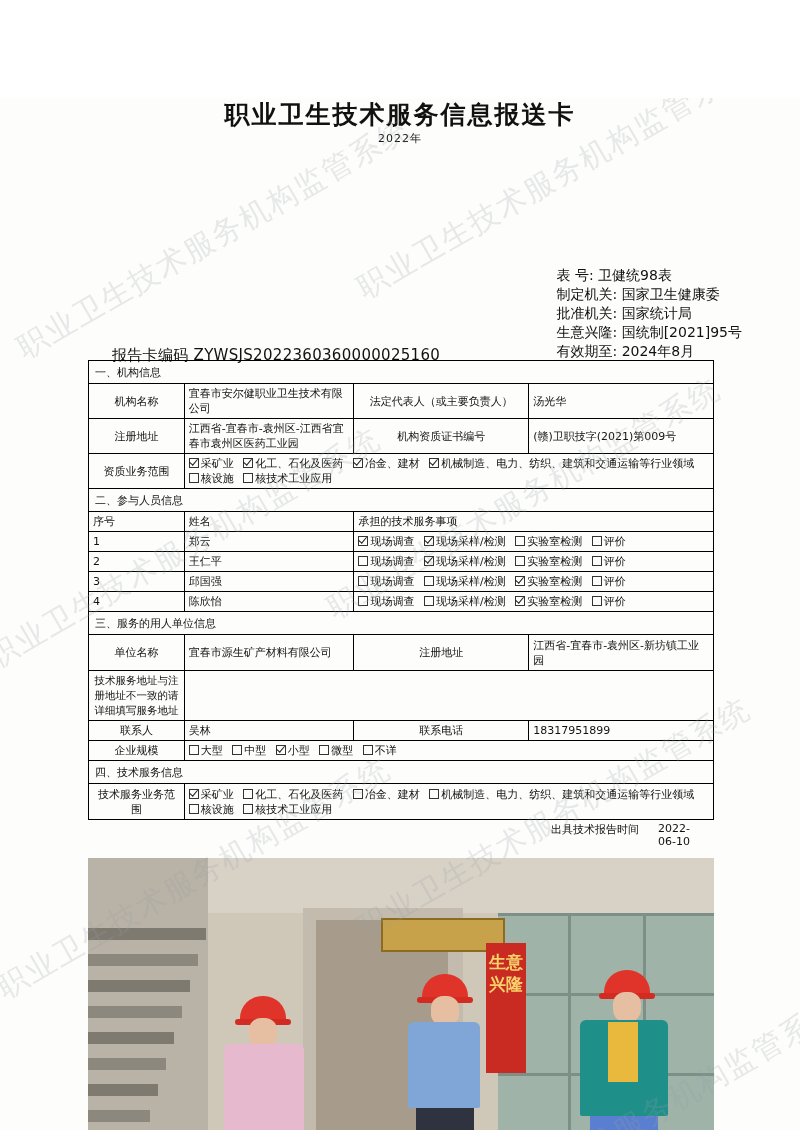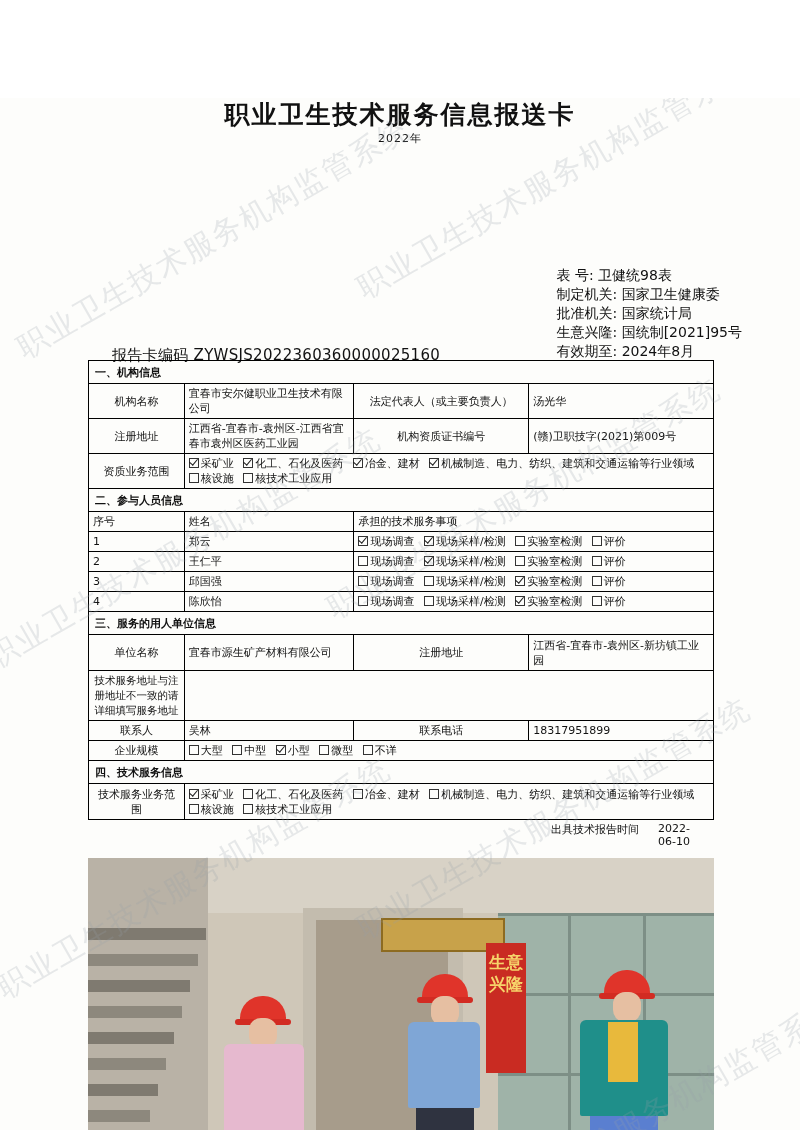--- a/index.html
+++ b/index.html
@@ -68,21 +68,21 @@
     font-size:11px;
     background:transparent;
   }
   table.form td{
     border:1px solid #000;
     padding:2px 4px;
     vertical-align:middle;
     line-height:15px;
   }
   .sec{
-    font-weight:bold;
+    font-weight:normal;
     padding-left:6px !important;
     height:18px;
   }
   .ctr{text-align:left;}
   .lbl-cell{text-align:center;}
   .chk{
     display:inline-block;
     margin-right:6px;
     white-space:nowrap;
   }

